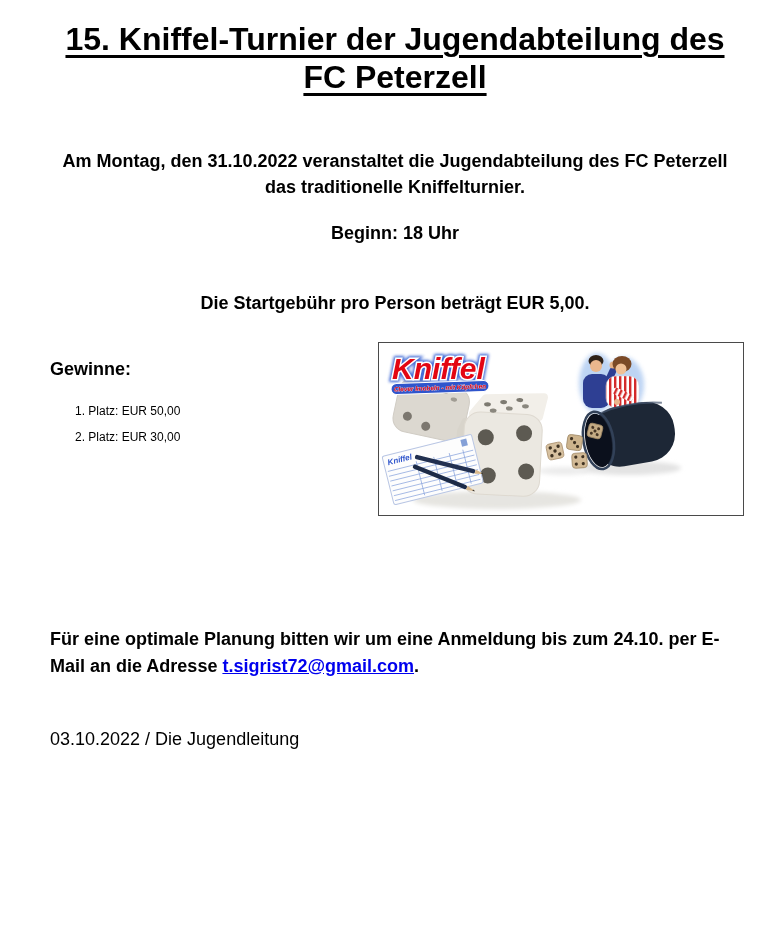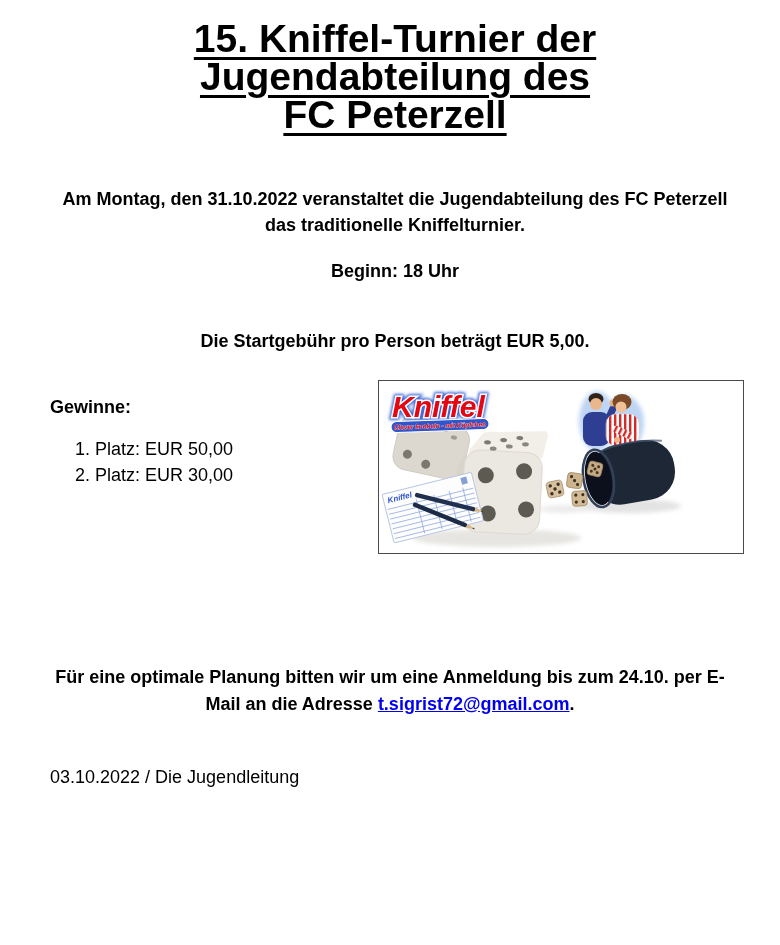--- a/index.html
+++ b/index.html
@@ -8,48 +8,48 @@
     width:780px; height:945px;
     background:#ffffff;
     box-sizing:border-box;
     padding:20px 40px 0 50px;
     font-family:"Liberation Sans", sans-serif;
     color:#000;
     overflow:hidden;
   }
   .title {
     margin:0; text-align:center;
-    font-size:39px; font-weight:bold; line-height:38px;
+    font-size:32px; font-weight:bold; line-height:38px;
   }
   .title .tline {
     display:block;
     text-decoration:underline;
     text-decoration-thickness:2.5px;
     text-underline-offset:5px;
   }
   p { margin:0; font-size:18px; line-height:26px; }
   .center { text-align:center;font-weight:bold; }
   .bold { font-weight:bold; }
   .intro   { margin-top:52px; }
   .venue   { margin-top:56px; }
   .beginn  { margin-top:20px; }
   .fee     { margin-top:44px; }
   .row { margin-top:26px; display:flex; align-items:flex-start;gap:43px; }
   .prizes { flex:0 0 285px; width:285px; }
   .prizes-heading { margin-top:14px; font-weight:bold; }
   .prize-list { margin-top:16px; padding-left:25px; }
-  .prize-item { font-size:18px; line-height:26px; }
+  .prize-item { font-size:12px; line-height:26px; }
   .imgbox {
     flex:0 0 auto;
     width:364px; height:172px;
     border:1px solid #4a4a4a;
     background:#fff;
   }
   .imgbox svg { display:block; width:364px; height:172px; }
-  .reg { margin-top:110px; font-weight:bold; line-height:27px; width:680px;text-align:center; }
+  .reg { margin-top:110px; font-weight:bold; line-height:27px; width:680px; }
   .email-link {
     color:var(--link-blue,#0000ee);
     text-decoration:underline;
     font-weight:bold;
     cursor:pointer;
   }
   .closing { margin-top:68px; }
   .footer  { margin-top:46px; }
 
   

